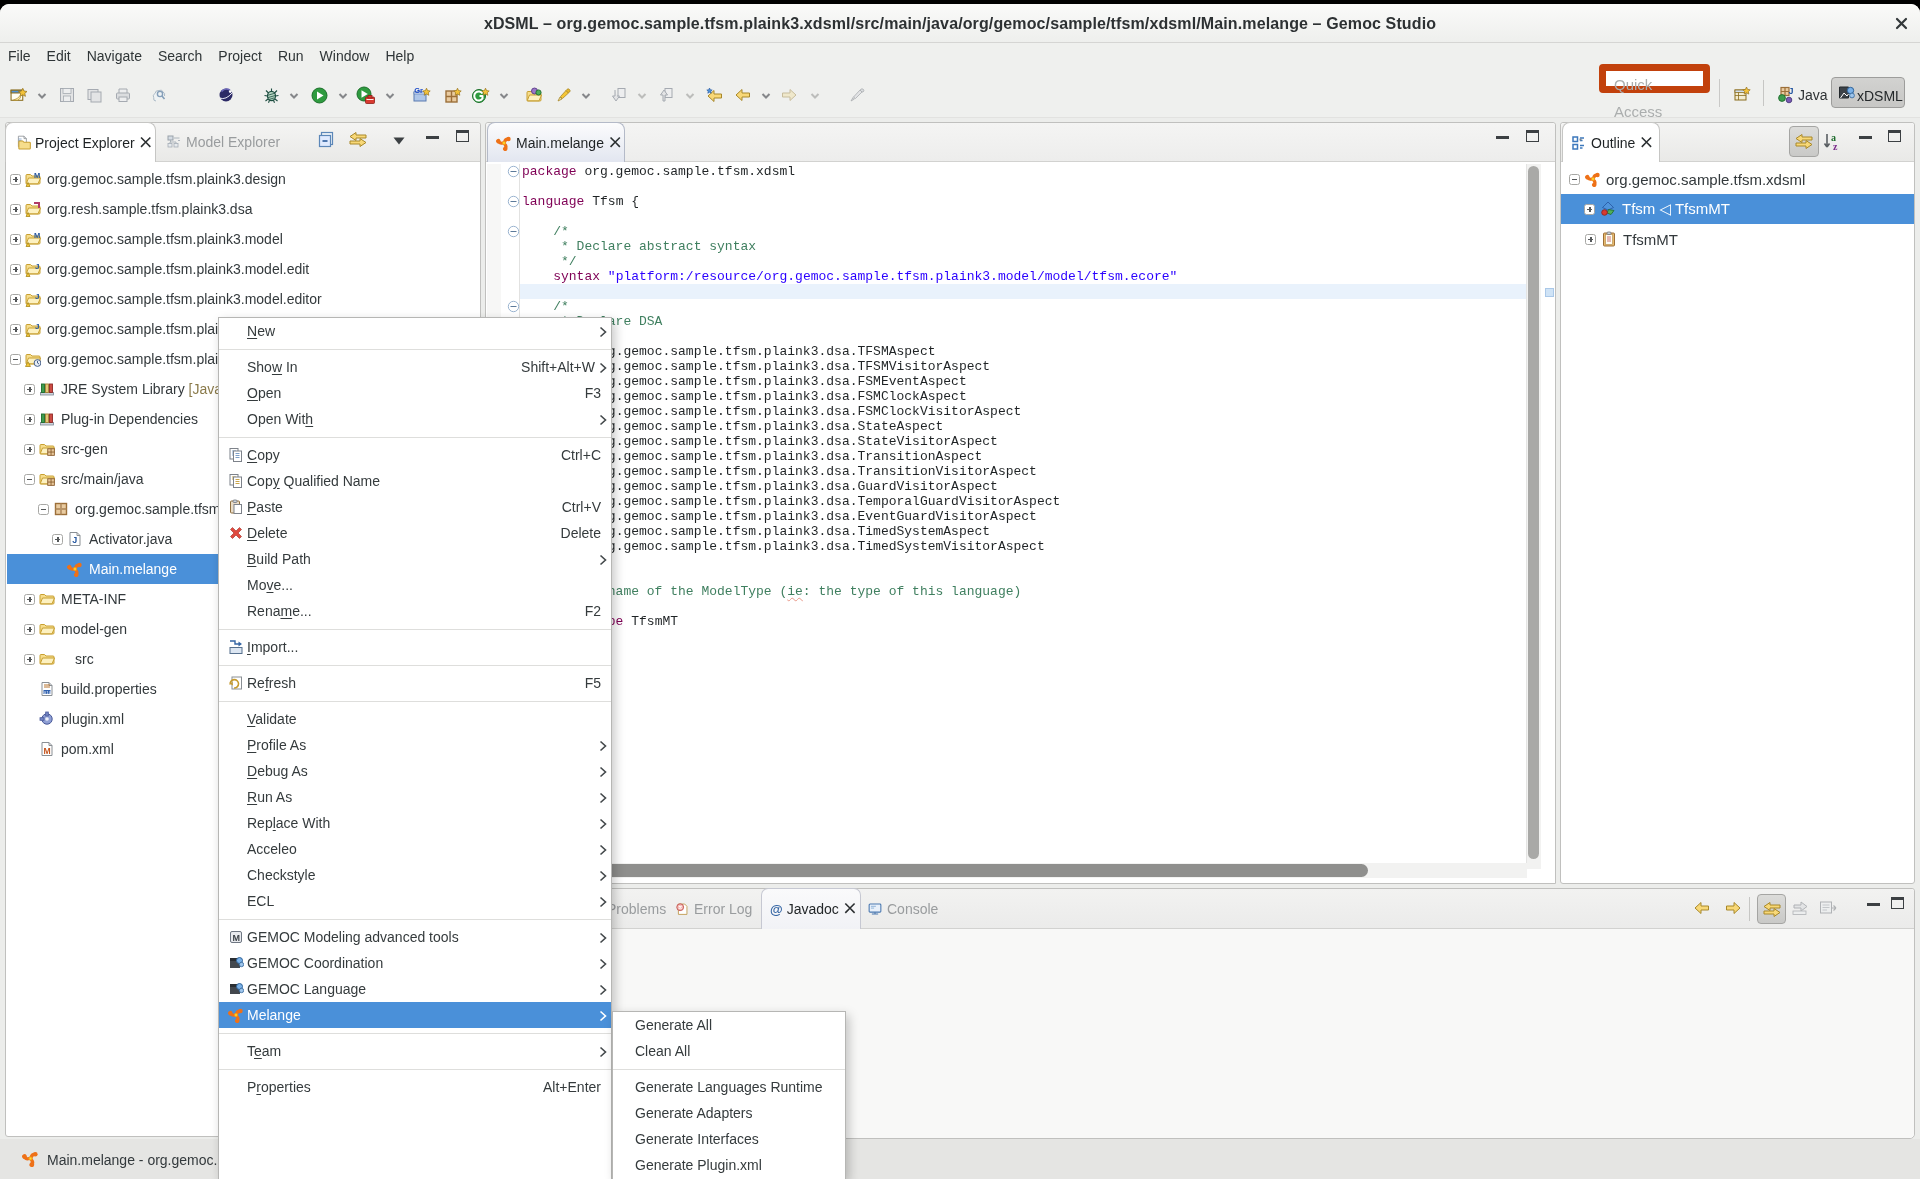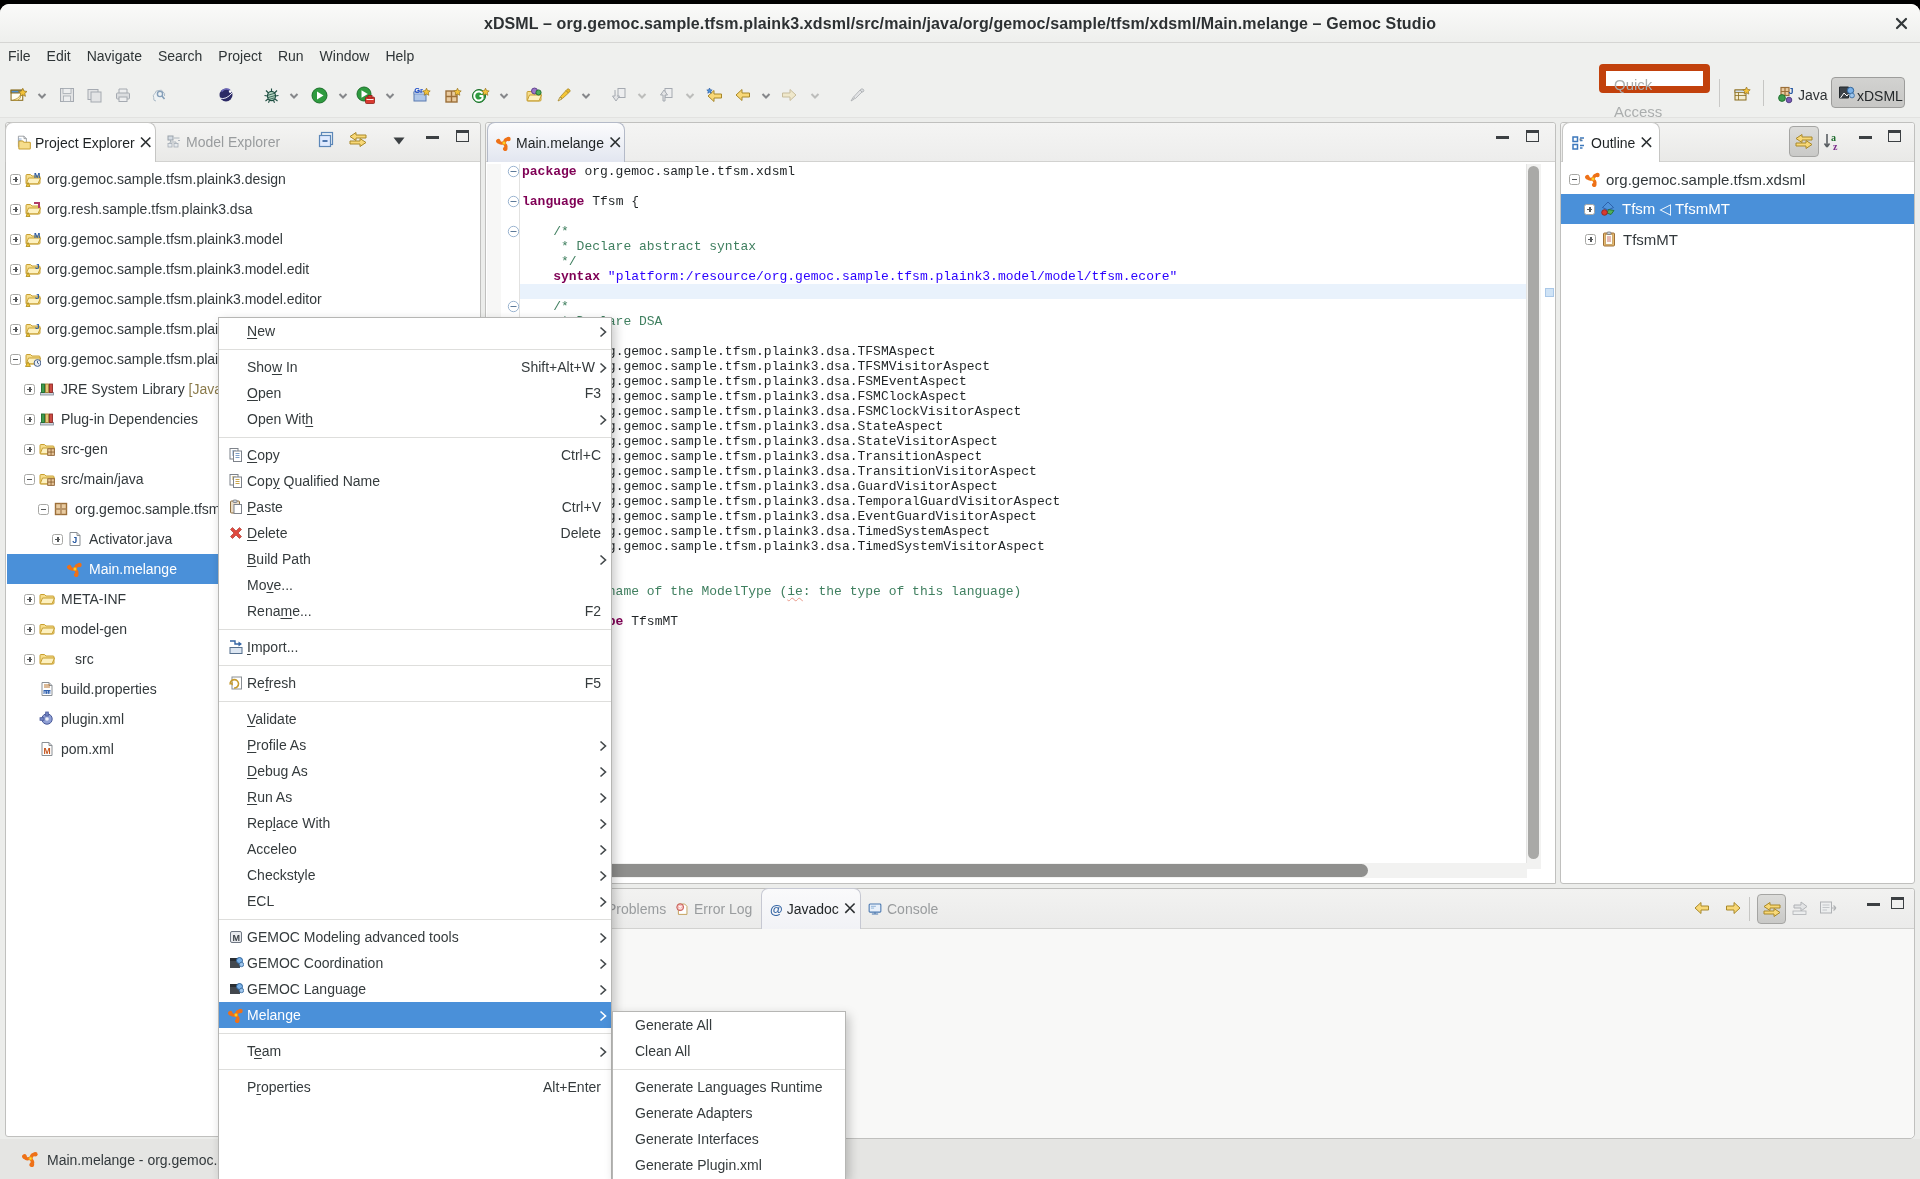--- a/index.html
+++ b/index.html
@@ -19,21 +19,21 @@
 .trow{position:absolute;left:1px;width:470px;height:30px;display:flex;align-items:center;font-size:14px;color:#33393c}
 .trow.sel{background:#4a90d9;color:#fff}
 .exp{flex:none;width:11px;height:11px;border:1px solid #a7a7a4;border-radius:2.5px;background:#fff;position:relative}
 .exp:before{content:"";position:absolute;left:2px;right:2px;top:4px;height:1.5px;background:#55585a}
 .exp.plus:after{content:"";position:absolute;top:2px;bottom:2px;left:4px;width:1.5px;background:#55585a}
 .ic{flex:none;width:16px;height:16px}
 .lbl{white-space:pre}
 .x{font-size:13px;color:#2b2f31;font-weight:bold;margin-left:6px}
 #code{position:absolute;left:0;top:41px;width:1041px;font-family:"Liberation Mono",monospace;font-size:13px;line-height:15px;color:#1f2325}
 #code div{height:15px;white-space:pre;padding-left:36px}
-.kw{color:#7f0055;font-weight:bold}
+.kw{color:#7f0055;font-weight:normal}
 .cm{color:#3f7f5f}
 .st{color:#2a00ff}
 .hl{background:#e9f2fc}
 #ctxmenu{position:absolute;left:218px;top:317px;width:394px;height:862px;background:#fff;border:1px solid #b6b6b4;border-bottom:none;box-shadow:3px 4px 10px rgba(0,0,0,.22);z-index:40}
 .mi{height:26px;display:flex;align-items:center;font-size:14px;color:#353b3d;position:relative}
 .mi .mic{position:absolute;left:9px;top:5px;width:16px;height:16px}
 .mi .mt{position:absolute;left:28px;white-space:pre}
 .mi .ms{position:absolute;right:10px}
 .mi .ma{position:absolute;right:4px;top:7px}
 .mi.msel{background:#4a90d9;color:#fff}

